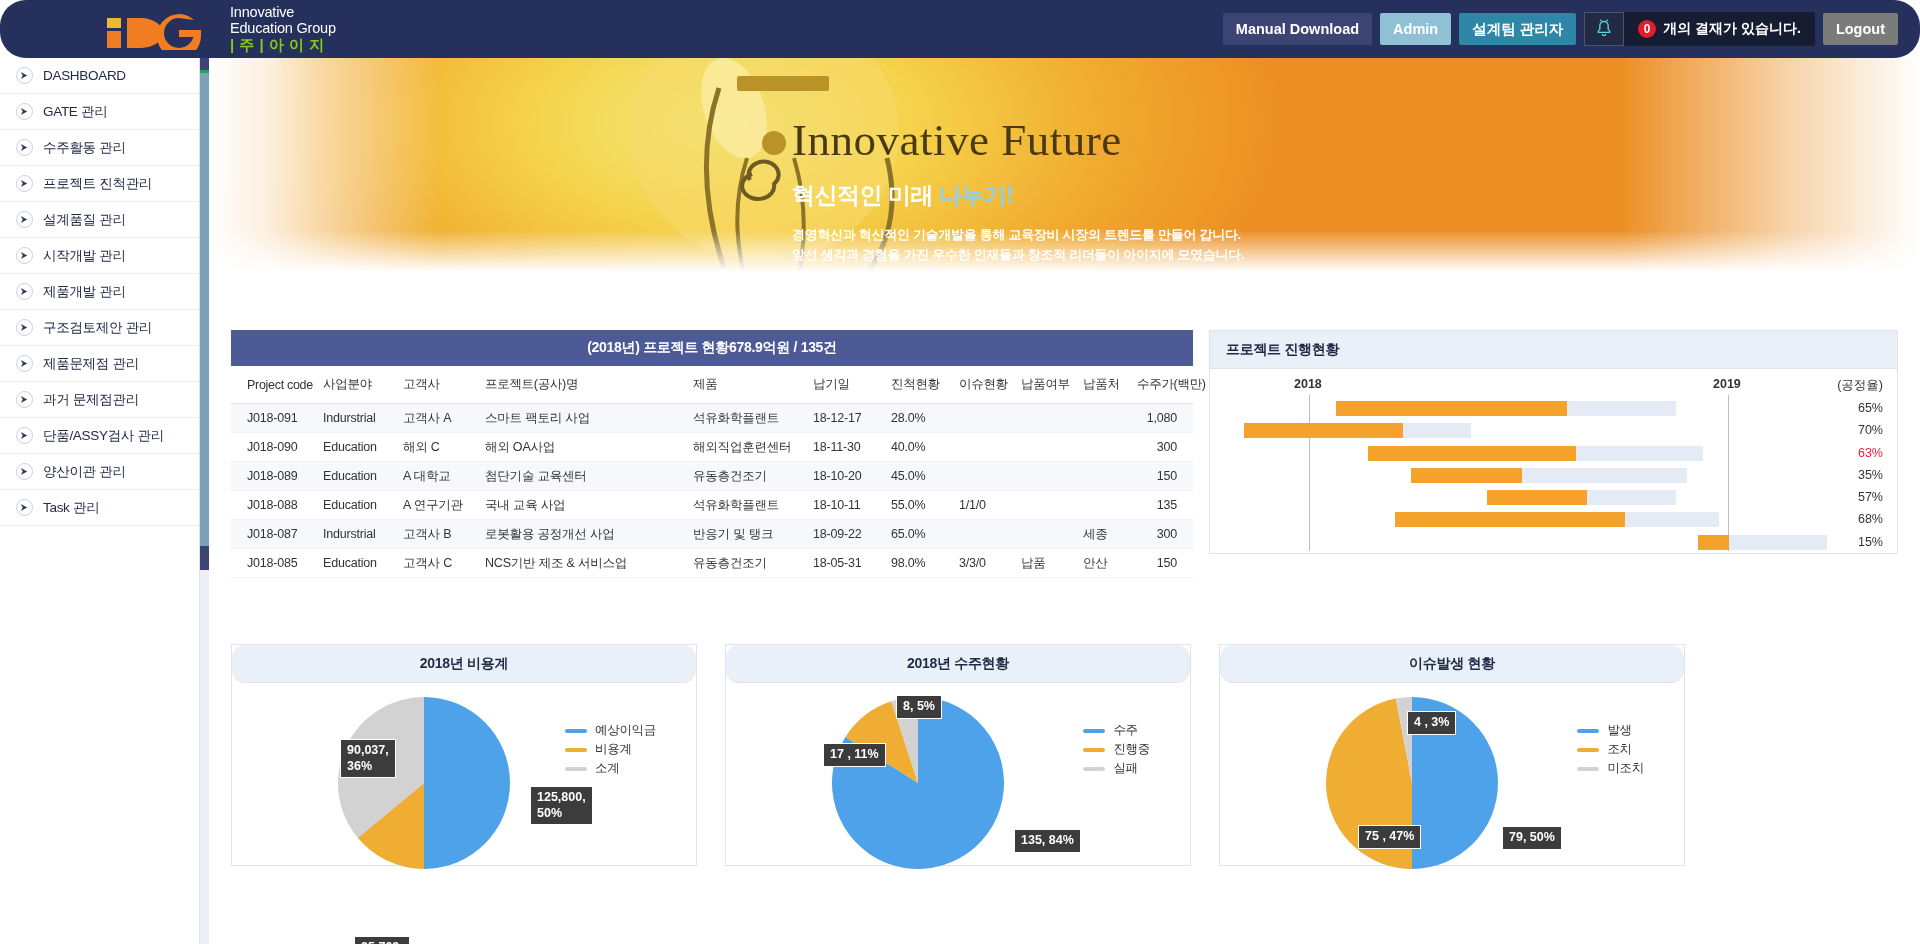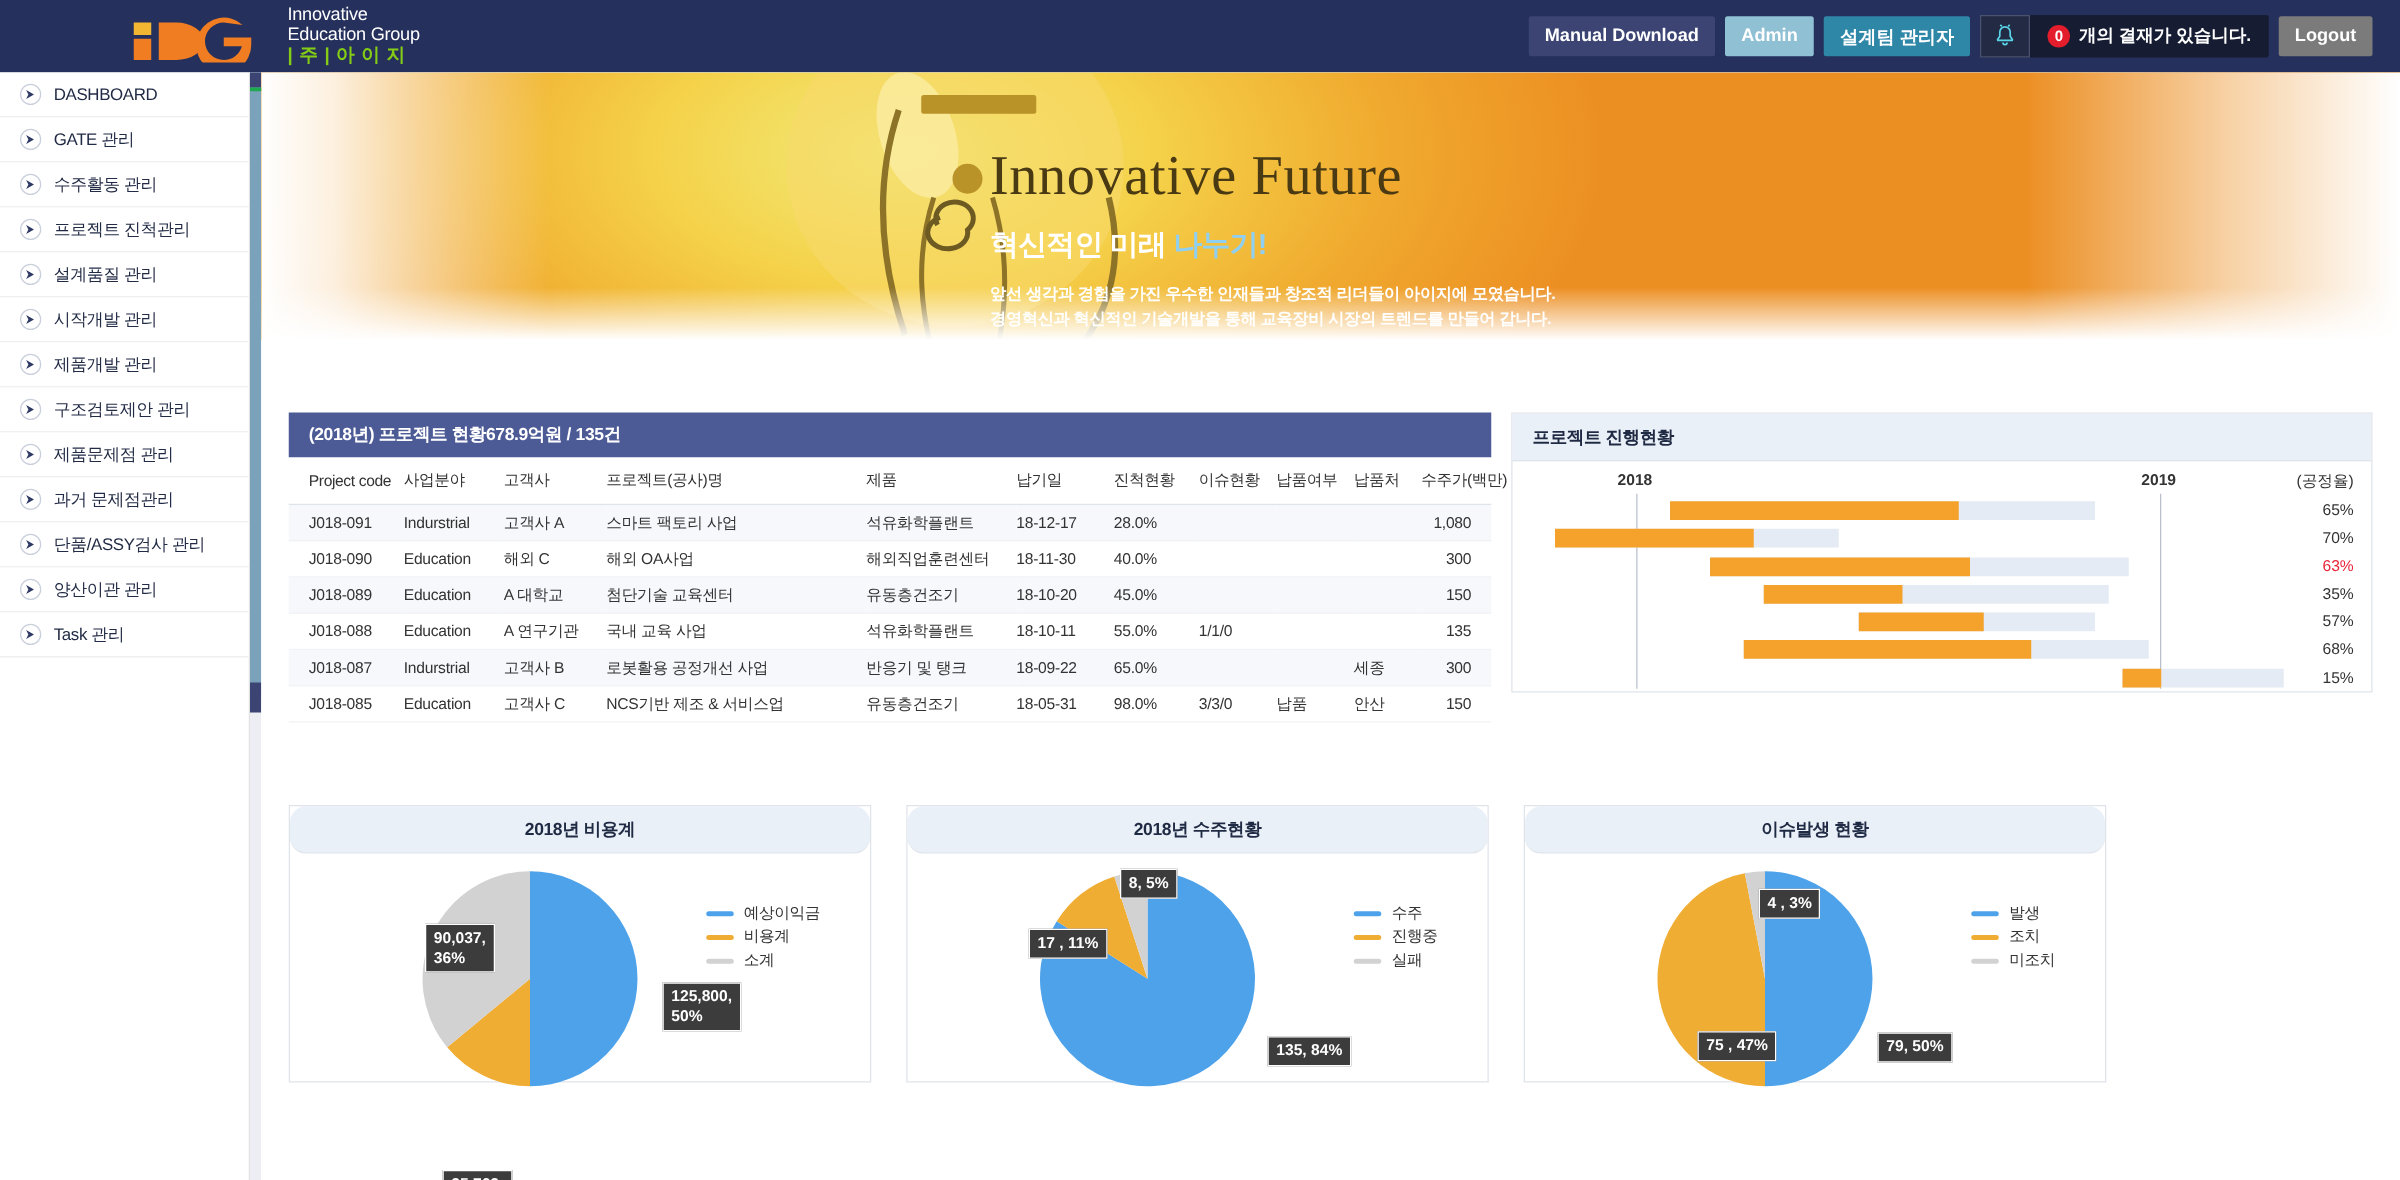--- a/index.html
+++ b/index.html
@@ -8,21 +8,21 @@
     width: 1920px; height: 944px;
     font-family: "Liberation Sans", "DejaVu Sans", sans-serif;
     background: #ffffff;
     overflow: hidden;
   }
 
   
   .topbar {
     position: absolute; left: 0; top: 0; width: 1920px; height: 58px;
     background: #25305c;
-    display: flex; align-items: center;
+    display: flex; align-items: center; border-radius: 26px;
   }
   .logo-wrap { display: flex; align-items: center; margin-left: 105px; }
   .logo-mark { position: relative; width: 115px; height: 42px; }
   .logo-mark svg { display: block; }
   .logo-text { margin-left: 10px; line-height: 1.12; }
   .logo-l1, .logo-l2 { color: #ffffff; font-size: 14.5px; letter-spacing: -.2px; font-weight: 400; }
   .logo-l3 { color: #84cc16; font-size: 15px; font-weight: 700; letter-spacing: .5px; margin-top: 1px; }
 
   .top-actions {
     position: absolute; right: 22px; top: 0; height: 58px;
@@ -118,21 +118,21 @@
     font-size: 45px; color: #4a3a14; letter-spacing: .5px; line-height: 1;
   }
   .b-sub { margin-top: 17px; font-size: 23px; font-weight: 700; color: #ffffff; letter-spacing: -.5px;}
   .b-sub .hl { color: #8fd0f2; }
   .b-desc { margin-top: 14px; font-size: 13px; font-weight: 700; color: #ffffff; line-height: 1.52; letter-spacing: -.3px;}
 
   
   .panel { background: #fff; border: 1px solid #dfe3ea; }
   .panel-hd-blue {
     height: 36px; background: #4c5a96; color: #fff;
-    display: flex; align-items: center; justify-content: flex-start;
+    display: flex; align-items: center; justify-content: center;
     padding: 0 16px; font-size: 14px; font-weight: 700; letter-spacing: -.3px;
   }
   .panel-hd-light {
     height: 38px; background: #eaf0f7; border-bottom: 1px solid #dfe3ea;
     display: flex; align-items: center; padding: 0 16px;
     font-size: 14px; font-weight: 700; color: #1f2a44; letter-spacing: -.3px;
   }
   .panel-hd-center { justify-content: center; border-radius: 13px; }
 
   #proj-panel { position: absolute; left: 22px; top: 272px; width: 962px; height: 224px; border:none;}
@@ -353,22 +353,22 @@
     </div>
     <div class="banner-fade-l"></div>
     <div class="banner-fade-r"></div>
     <div class="banner-fade-b"></div>
     <div class="banner-txt">
       <div class="b-title">Innovative Future</div>
       <div class="b-sub">
         <span>혁신적인 미래 </span><span class="hl">나누기!</span>
       </div>
       <div class="b-desc">
+        <div>경영혁신과 혁신적인 기술개발을 통해 교육장비 시장의 트렌드를 만들어 갑니다.</div>
         <div>앞선 생각과 경험을 가진 우수한 인재들과 창조적 리더들이 아이지에 모였습니다.</div>
-        <div>경영혁신과 혁신적인 기술개발을 통해 교육장비 시장의 트렌드를 만들어 갑니다.</div>
       </div>
     </div>
   </div>
 
   <section class="panel" id="proj-panel">
     <div class="panel-hd-blue">
       <span>(2018년) 프로젝트 현황</span>
       <span>678.9억원 / 135건</span>
     </div>
     <table class="ptable">

